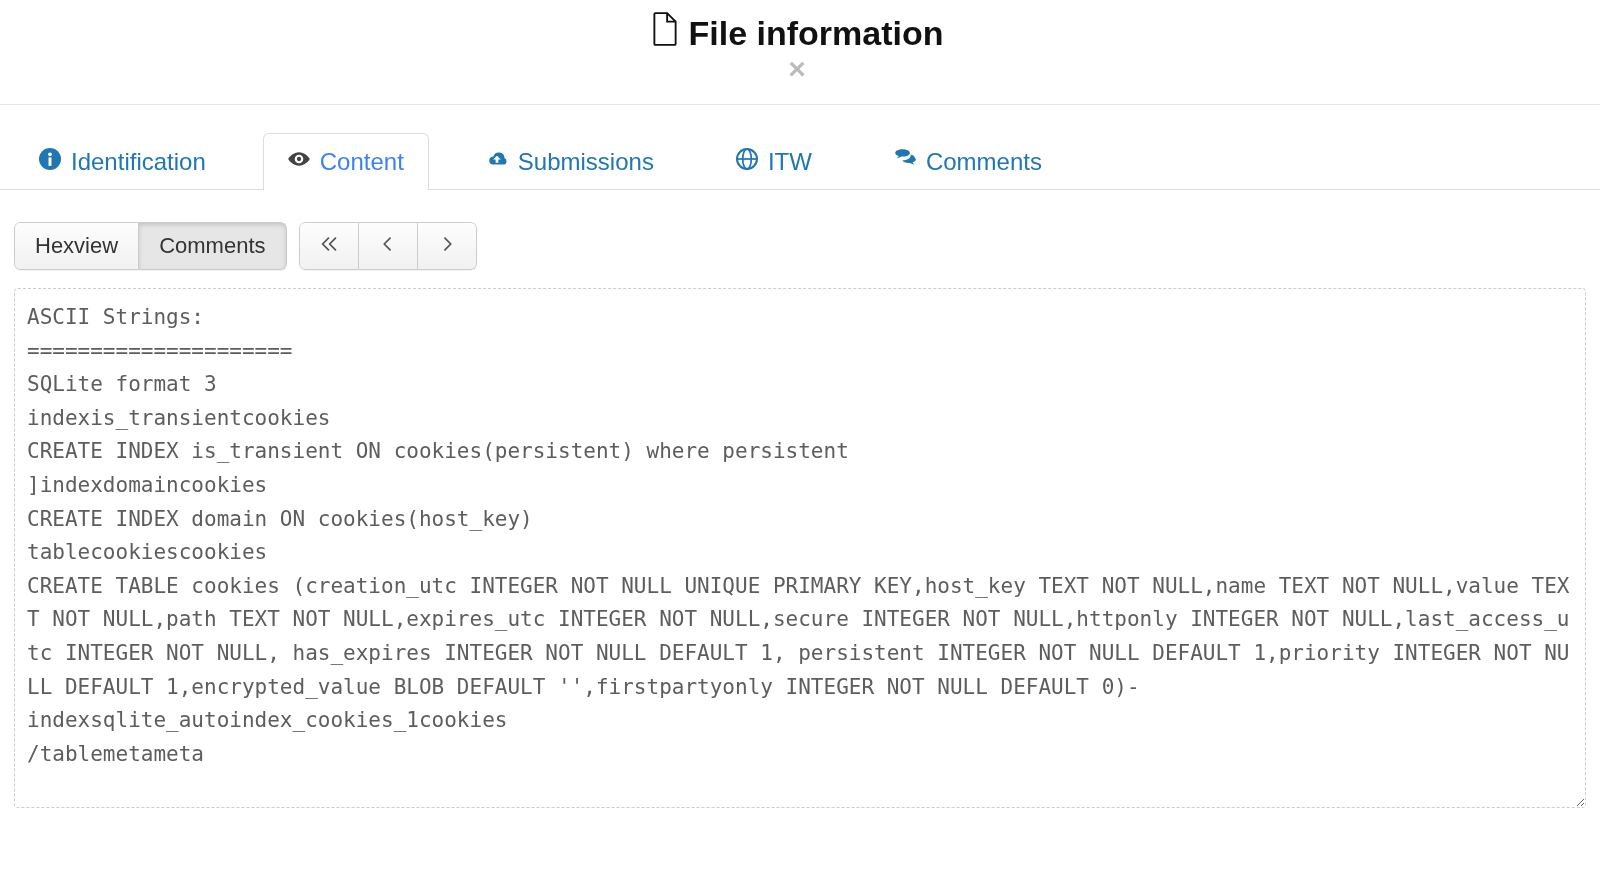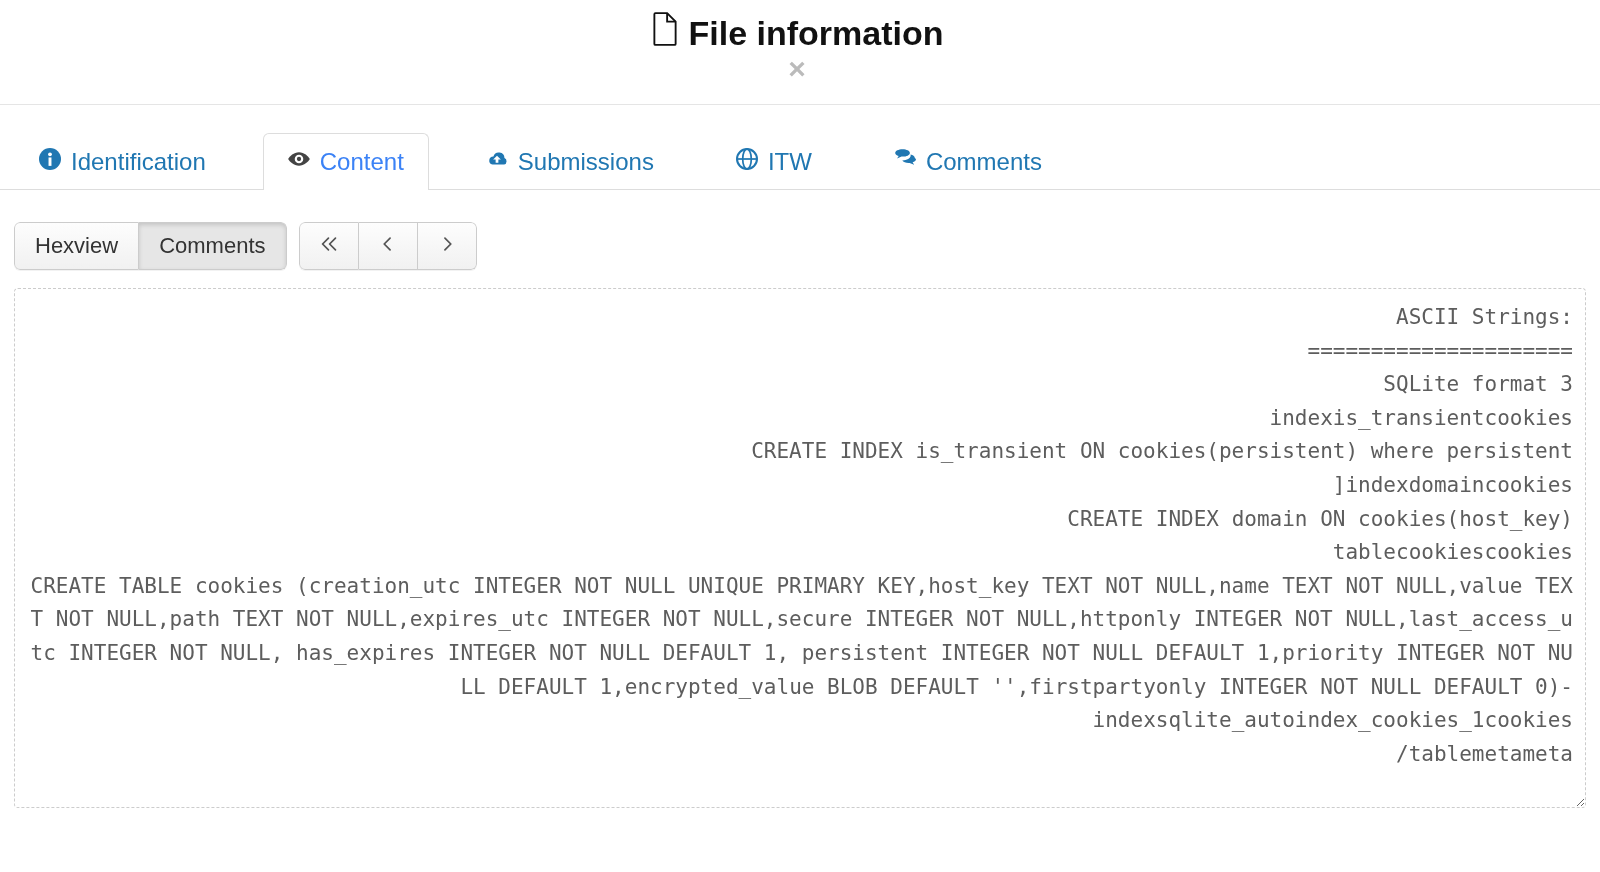--- a/index.html
+++ b/index.html
@@ -103,21 +103,20 @@
       height: 520px;
       resize: both;
     }
     .content-box pre {
       font-family: ui-monospace, SFMono-Regular, Menlo, Consolas, monospace;
       font-size: 21px;
       line-height: 1.6;
       color: #5d5d5d;
       white-space: pre-wrap;
       word-break: break-all;
-      text-align: right;
     }
     .content-box::-webkit-scrollbar { width: 16px; }
     .content-box::-webkit-scrollbar-track { background: transparent; }
     .content-box::-webkit-scrollbar-thumb { background: #c0c0c0; border-radius: 8px; border: 3px solid #fff; }
   </style>
 </head>
 <body>
 
 <div class="modal-header">
   <div class="modal-title">

